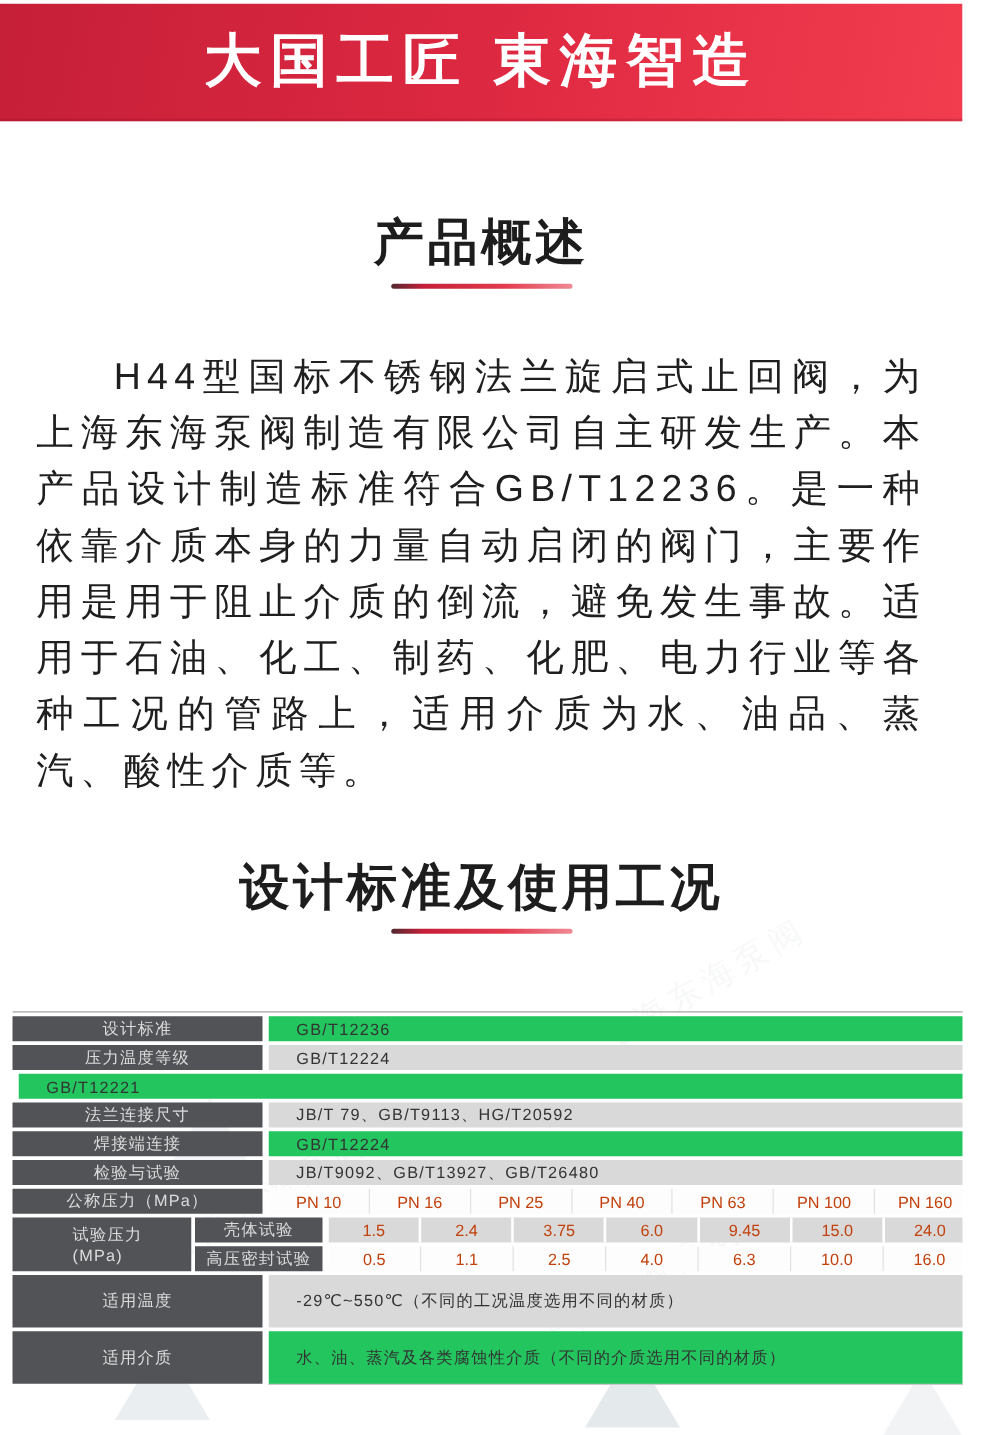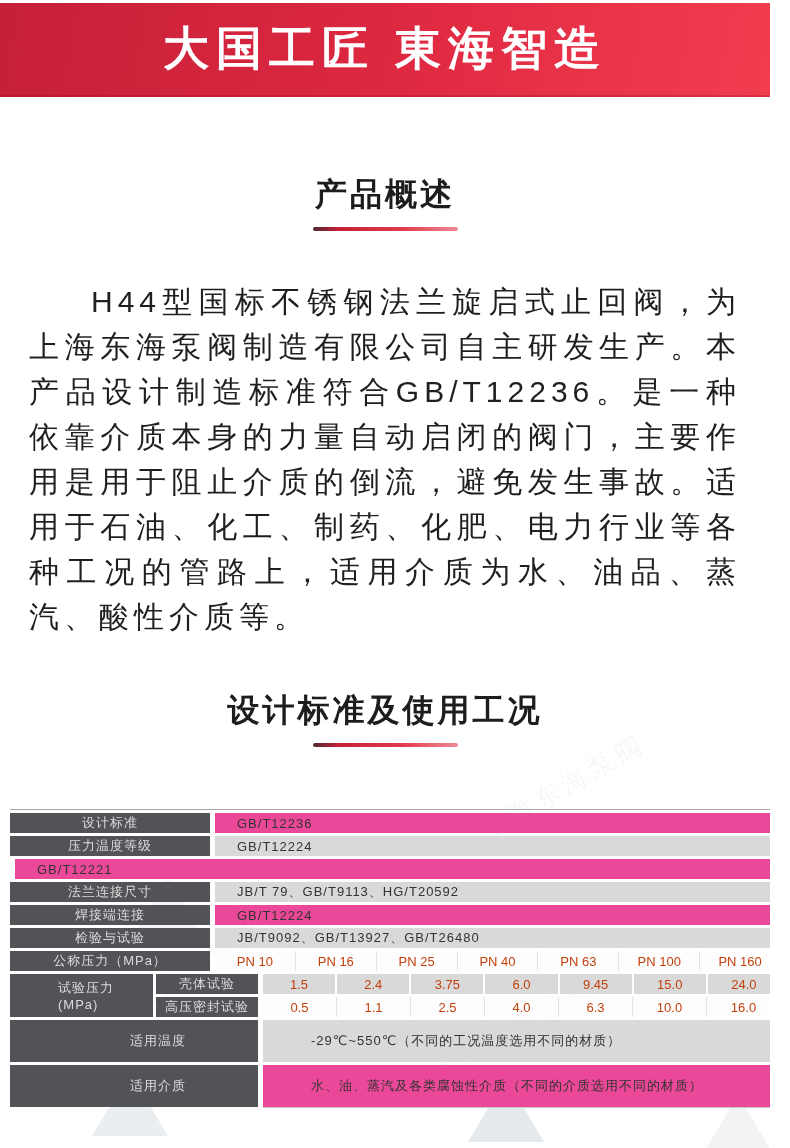--- a/index.html
+++ b/index.html
@@ -7,21 +7,21 @@
   .page{position:relative;width:770px;height:1148px;overflow:hidden;background:#fff;}
 
   
   .banner{position:relative;margin-top:3px;height:92px;
     background:linear-gradient(100deg,#c61f38 0%,#dd2841 50%,#f23d4f 100%);
     display:flex;align-items:center;justify-content:center;
     border-bottom:2px solid rgba(140,10,30,.25);}
   .banner-title{margin:0;color:#ffffff;font-size:46px;font-weight:bold;letter-spacing:7px;}
 
   
-  .sec-title{margin:0;text-align:center;font-size:32px;line-height:54px;font-weight:bold;
+  .sec-title{margin:0;text-align:center;font-size:40px;line-height:54px;font-weight:bold;
     color:#1d1d1d;letter-spacing:3px;}
   .sec-title.overview{margin-top:70px;}
   .sec-title.specs{margin-top:44px;}
   .title-underline{width:145px;height:4px;margin:6px auto 0;border-radius:2px;
     background:linear-gradient(90deg,#53282f 0%,#c62039 18%,#e23b4e 62%,#ef8a94 100%);}
 
   
   .body-text{width:712px;margin:48px auto 0;font-size:30px;line-height:45px;
     letter-spacing:5px;color:#1f1f1f;text-align:justify;text-indent:62px;}
 
@@ -34,29 +34,29 @@
   .lcell{width:200px;flex:none;background:#525356;color:#dcdcdd;font-size:13px;
     height:20px;display:flex;align-items:center;justify-content:center;letter-spacing:1px;}
   .glabel{width:95px;height:43px;padding-left:48px;}
   .slabel{width:102px;}
   .gright{flex:1;margin-left:3px;display:flex;flex-direction:column;}
   .vcell-wide{flex:1;margin-left:5px;height:20px;font-size:13px;color:#333;
     display:flex;align-items:center;padding-left:22px;letter-spacing:1px;}
   .vals{flex:1;margin-left:5px;display:flex;height:20px;}
   .vcell{flex:1;display:flex;align-items:center;justify-content:center;
     font-size:13px;color:#c2410c;}
-  .shade-light{background:#ec4899;}
+  .shade-light{background:#22c55e;}
   .shade-dark{background:#d9d9d9;}
   .vals.shade-light{background:transparent;}
   .vals.shade-dark{background:transparent;}
   .vals.shade-light .vcell{background:#fdfdfd;border-left:1px solid #e2e2e2;}
   .vals.shade-light .vcell:first-child{border-left:none;}
   .vals.shade-dark .vcell{background:#d9d9d9;border-left:2px solid #ffffff;}
   .vals.shade-dark .vcell:first-child{border-left:none;}
-  .h42{height:42px;padding-left:48px;}
+  .h42{height:42px;}
   .last-value{border-bottom:1px solid #c9c9c9;}
 
   
   .wm-text{position:absolute;color:#8e9aa6;opacity:.07;font-size:26px;
     letter-spacing:5px;white-space:nowrap;transform:rotate(-30deg);z-index:1;}
   .wm-t1{left:470px;top:770px;}
   .wm-t2{left:120px;top:940px;}
   .wm-t3{left:420px;top:1010px;}
   .wm-logo{position:absolute;width:0;height:0;z-index:1;
     border-left:38px solid transparent;border-right:38px solid transparent;

